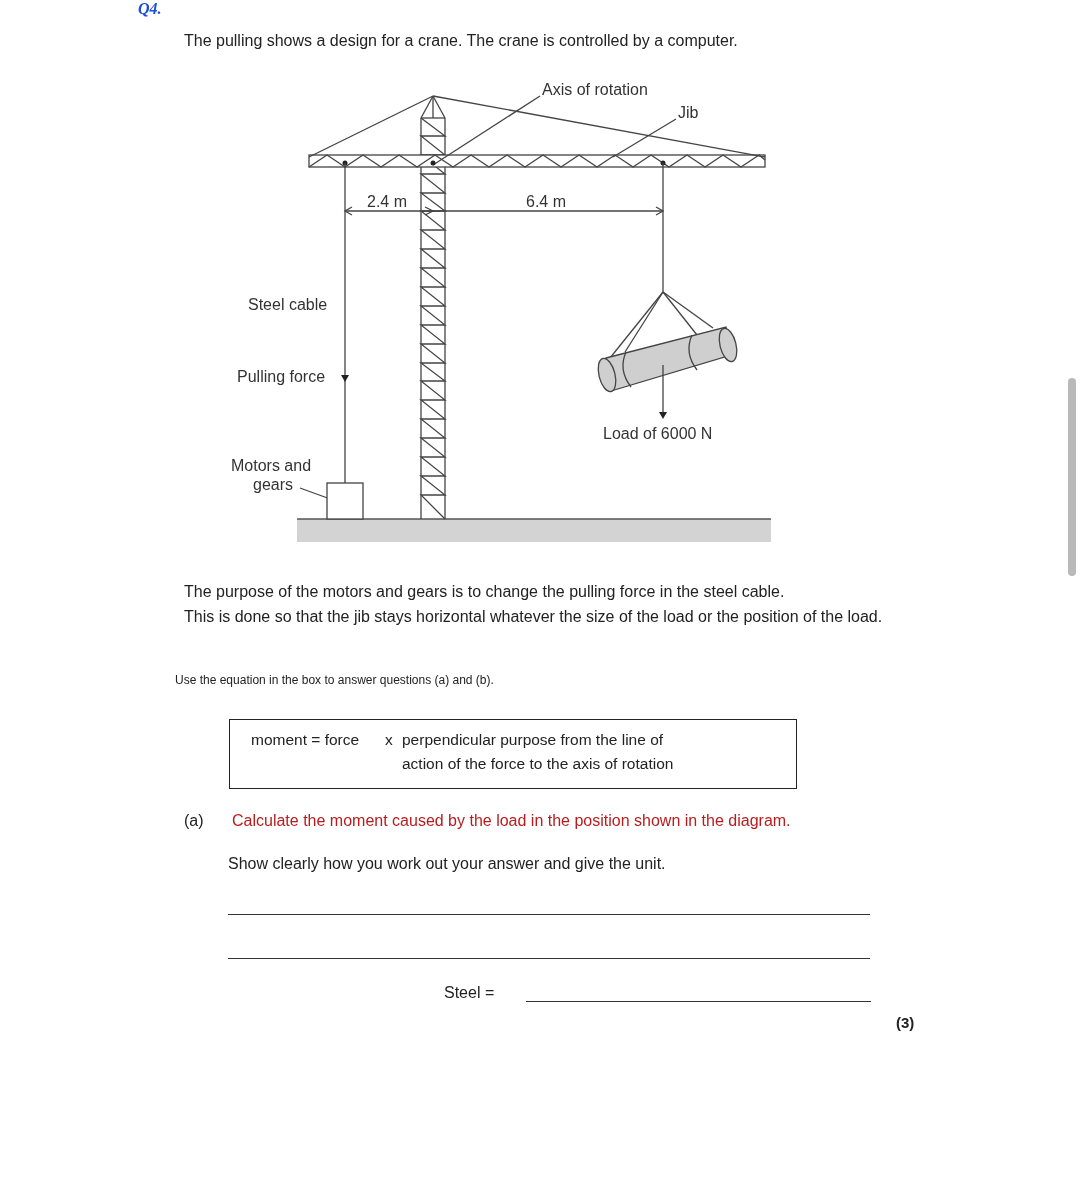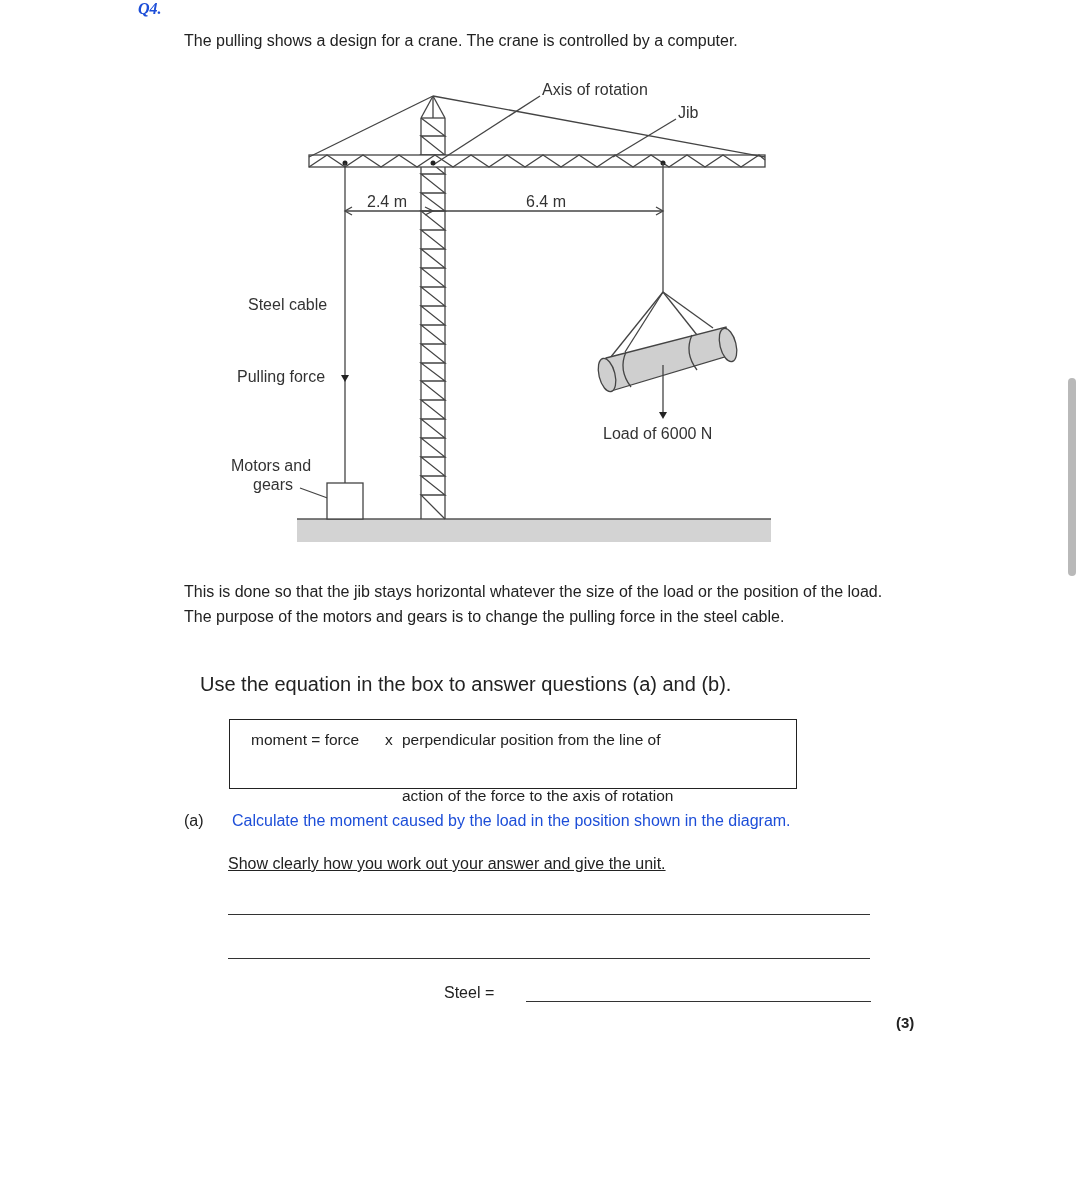--- a/index.html
+++ b/index.html
@@ -5,29 +5,29 @@
   html, body { margin: 0; padding: 0; background: #ffffff; }
   body { width: 1080px; height: 1180px; position: relative; overflow: hidden;
          font-family: "Liberation Sans", sans-serif; color: #222; }
   .abs { position: absolute; }
   .qnum { left: 138px; top: 0px; font-family: "Liberation Serif", serif; font-weight: bold; font-size: 16px; color: #1d4ed8; font-style: italic; }
   .intro { left: 184px; top: 32px; font-size: 16px; color: #222; }
   .diagram { left: 0; top: 0; width: 1080px; height: 560px; }
   .dlabel { font-family: "Liberation Sans", sans-serif; font-size: 16px; fill: #333; }
   .para { left: 184px; top: 580px; width: 700px; font-size: 16px; line-height: 24.5px; color: #222; }
   .para p { margin: 0; }
-  .use { left: 200px; top: 673px; font-size: 20px; color: #222; }
+  .use { left: 175px; top: 673px; font-size: 12px; color: #222; }
   .eqbox { left: 229px; top: 719px; width: 568px; height: 70px; border: 1.5px solid #222; box-sizing: border-box; font-size: 15.5px; color: #222; }
   .eq-lhs { position: absolute; left: 21px; top: 11px; }
   .eq-x { position: absolute; left: 155px; top: 11px; }
   .eq-rhs1 { position: absolute; left: 172px; top: 11px; }
-  .eq-rhs2 { position: absolute; left: 172px; top: 35px; margin-top: 32px; }
+  .eq-rhs2 { position: absolute; left: 172px; top: 35px; }
   .qa-label { left: 184px; top: 812px; font-size: 16px; color: #222; }
-  .qa-text { left: 232px; top: 812px; font-size: 16px; color: #1d4ed8; }
-  .qa-show { left: 228px; top: 855px; font-size: 16px; color: #222; text-decoration: underline; }
+  .qa-text { left: 232px; top: 812px; font-size: 16px; color: #b91c1c; }
+  .qa-show { left: 228px; top: 855px; font-size: 16px; color: #222; }
   .ansline { height: 0; border-top: 1.2px solid #333; }
   .ans1 { left: 228px; top: 914px; width: 642px; }
   .ans2 { left: 228px; top: 958px; width: 642px; }
   .moment-label { left: 444px; top: 984px; font-size: 16px; color: #222; }
   .ans3 { left: 526px; top: 1001px; width: 345px; }
   .marks { left: 896px; top: 1014px; font-family: "Liberation Sans", sans-serif; font-weight: bold; font-size: 15px; color: #222; }
   .scrollbar { left: 1068px; top: 378px; width: 8px; height: 198px; border-radius: 4px; background: #b9b9b9; }
 </style>
 </head>
 <body>
@@ -102,30 +102,30 @@
   <text class="dlabel" x="367" y="207">2.4 m</text>
   <text class="dlabel" x="526" y="207">6.4 m</text>
   <text class="dlabel" x="248" y="310">Steel cable</text>
   <text class="dlabel" x="237" y="382">Pulling force</text>
   <text class="dlabel" x="231" y="471">Motors and</text>
   <text class="dlabel" x="253" y="490">gears</text>
   <text class="dlabel" x="603" y="439">Load of 6000 N</text>
 </svg>
 
 <div class="abs para">
+  <p>The purpose of the motors and gears is to change the pulling force in the steel cable.</p>
   <p>This is done so that the jib stays horizontal whatever the size of the load or the position of the load.</p>
-  <p>The purpose of the motors and gears is to change the pulling force in the steel cable.</p>
 </div>
 
 <div class="abs use">Use the equation in the box to answer questions (a) and (b).</div>
 
 <div class="abs eqbox">
   <span class="eq-lhs">moment = force</span>
   <span class="eq-x">x</span>
-  <span class="eq-rhs1">perpendicular position from the line of</span>
+  <span class="eq-rhs1">perpendicular purpose from the line of</span>
   <span class="eq-rhs2">action of the force to the axis of rotation</span>
 </div>
 
 <div class="abs qa-label">(a)</div>
 <div class="abs qa-text">Calculate the moment caused by the load in the position shown in the diagram.</div>
 <div class="abs qa-show">Show clearly how you work out your answer and give the unit.</div>
 
 <div class="abs ansline ans1"></div>
 <div class="abs ansline ans2"></div>
 

